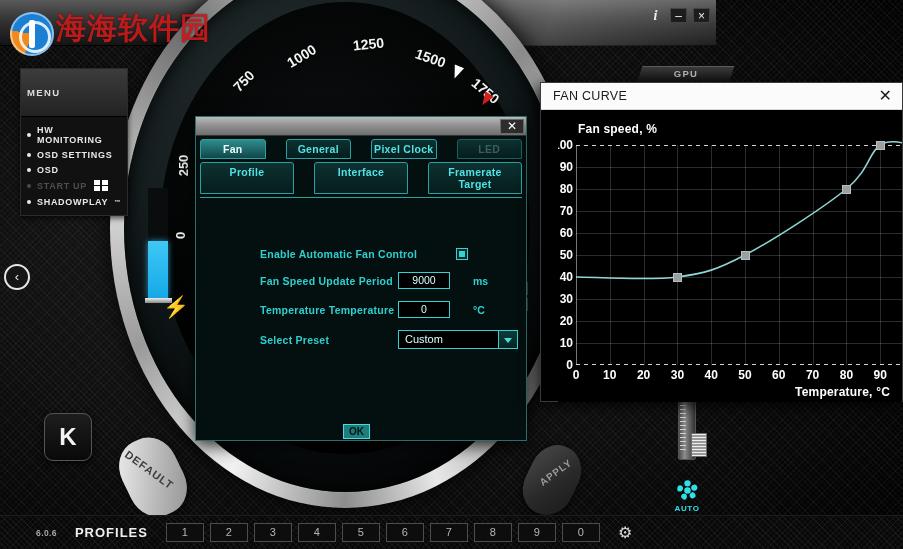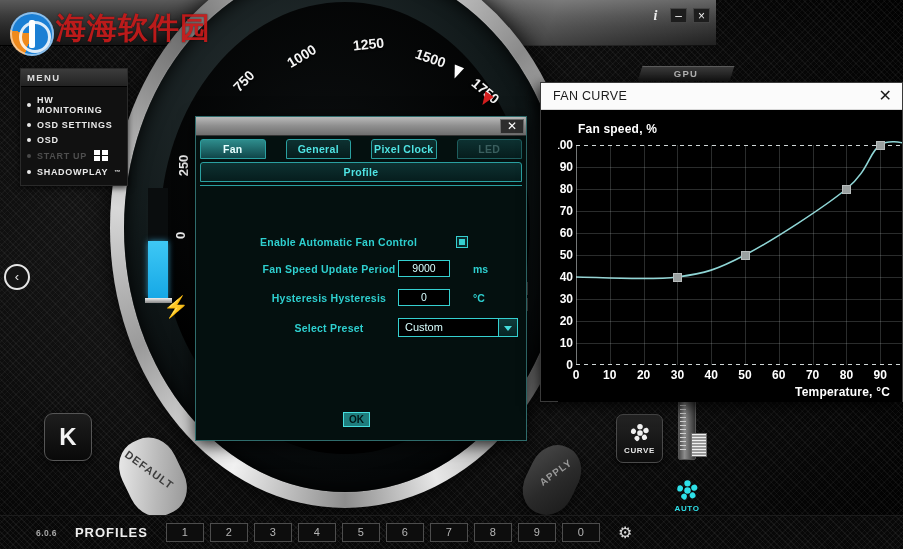--- a/index.html
+++ b/index.html
@@ -79,21 +79,21 @@
 
   
   .menu-panel {
     position:absolute; left:20px; top:68px; width:108px;
     background:#111; border:1px solid #2a2a2a; z-index:12;
     box-shadow:0 2px 6px rgba(0,0,0,.7);
   }
   .menu-head {
     background:linear-gradient(180deg,#3c3c3c,#222);
     color:#dcdcdc; font-size:9.5px; letter-spacing:1.4px; font-weight:bold;
-    padding:3px 6px; border-bottom:1px solid #000;
+    padding:18px 6px; border-bottom:1px solid #000;
   }
   .menu-list { padding:5px 0 6px 0; }
   .menu-item {
     display:flex; align-items:center; gap:6px; padding:2.5px 6px;
     color:#e9e9e9; font-size:9px; font-weight:bold; letter-spacing:.7px; cursor:pointer;
   }
   .menu-item.disabled { color:#4e4e4e; cursor:default; }
   .bullet { width:4px; height:4px; border-radius:50%; background:#e9e9e9; flex:none; }
   .menu-item.disabled .bullet { background:#4a4a4a; }
   .winlogo {
@@ -217,21 +217,21 @@
     height:1px; background:#2aa0a0; margin:0 4px 0 4px;
   }
   .dlg-body { position:relative; height:251px; padding-top:50px; }
 
   .frm { width:100%; }
   .frm-row {
     display:flex; align-items:center; margin:0 0 12px 0; padding-left:64px;
   }
   .frm-lbl {
     color:#2ecfcf; font-size:10.5px; font-weight:bold; letter-spacing:.25px;
-    width:138px; flex:none; white-space:nowrap;text-align:center;
+    width:138px; flex:none; white-space:nowrap;
   }
   .chk {
     width:12px; height:12px; background:#0a2b2b; border:1px solid #35d0d0;
     position:relative; cursor:pointer; margin-left:58px;
   }
   .chk.on:after {
     content:""; position:absolute; inset:2px; background:#35d0d0;
   }
   .txtbox {
     width:52px; height:17px; background:#000; border:1px solid #35d0d0;
@@ -513,40 +513,42 @@
 
     <div class="tabs">
       <div class="tabrow">
         <div class="tab active">Fan</div>
         <div class="tab">General</div>
         <div class="tab">Pixel Clock</div>
         <div class="tab disabled">LED</div>
       </div>
       <div class="tabrow">
         <div class="tab">Profile</div>
+        <div class="tab">Interface</div>
+        <div class="tab">Framerate Target</div>
       </div>
     </div>
     <div class="tab-underline"></div>
 
     <div class="dlg-body">
       <div class="frm">
 
         <div class="frm-row">
           <span class="frm-lbl">Enable Automatic Fan Control</span>
           <span class="chk on"></span>
         </div>
 
         <div class="frm-row">
           <span class="frm-lbl">Fan Speed Update Period</span>
           <span class="txtbox">9000</span>
           <span class="unit">ms</span>
         </div>
 
         <div class="frm-row">
-          <span class="frm-lbl">Hysteresis Hysteresis</span>
+          <span class="frm-lbl">Temperature Temperature</span>
           <span class="txtbox">0</span>
           <span class="unit">°C</span>
         </div>
 
         <div class="frm-row">
           <span class="frm-lbl">Select Preset</span>
           <span class="sel-wrap">
             <span class="sel-val">Custom</span>
             <span class="sel-arrow"></span>
           </span>
@@ -620,33 +622,20 @@
       <div class="xlab">Temperature, °C</div>
     </div>
   </div>
 
   <div class="slider-col">
     <div class="slider-track"></div>
     <div class="slider-ticks"></div>
     <div class="slider-knob"></div>
   </div>
 
-  <div class="curve-btn">
-    <svg width="22" height="22" viewBox="0 0 24 24">
-      <g fill="#f0f0f0">
-        <circle cx="12" cy="12" r="3.1"></circle>
-        <path d="M12 2.2c2.3 0 3.4 1.5 3 3.6-.3 1.6-1.5 2.4-3 2.4s-2.7-.8-3-2.4c-.4-2.1.7-3.6 3-3.6z"></path>
-        <path d="M21.3 8.2c.7 2.2-.3 3.7-2.4 4-1.6.2-2.8-.5-3.2-2-.5-1.4 0-2.7 1.3-3.5 1.8-1 3.6-.7 4.3 1.5z"></path>
-        <path d="M18.5 19c-1.9 1.3-3.6.6-4.3-1.4-.5-1.5 0-2.8 1.3-3.5 1.3-.7 2.6-.5 3.5.8 1.2 1.7 1.1 3.3-.5 4.1z"></path>
-        <path d="M7.3 20c-1.9-1.3-1.9-3.1-.3-4.4 1.2-1 2.6-.9 3.6.1 1 1 1.2 2.4.4 3.7-1 1.7-2.6 2.1-3.7.6z"></path>
-        <path d="M2.3 9.3c.6-2.2 2.3-2.8 4-1.8 1.3.8 1.8 2.1 1.2 3.6-.5 1.4-1.7 2.1-3.2 1.9-2-.3-2.6-1.8-2-3.7z"></path>
-      </g>
-    </svg>
-    <span class="curve-lbl">CURVE</span>
-  </div>
 
   <div class="auto-btn">
     <svg width="25" height="25" viewBox="0 0 24 24">
       <g fill="#2ee0e8">
         <circle cx="12" cy="12" r="3.1"></circle>
         <path d="M12 2.2c2.3 0 3.4 1.5 3 3.6-.3 1.6-1.5 2.4-3 2.4s-2.7-.8-3-2.4c-.4-2.1.7-3.6 3-3.6z"></path>
         <path d="M21.3 8.2c.7 2.2-.3 3.7-2.4 4-1.6.2-2.8-.5-3.2-2-.5-1.4 0-2.7 1.3-3.5 1.8-1 3.6-.7 4.3 1.5z"></path>
         <path d="M18.5 19c-1.9 1.3-3.6.6-4.3-1.4-.5-1.5 0-2.8 1.3-3.5 1.3-.7 2.6-.5 3.5.8 1.2 1.7 1.1 3.3-.5 4.1z"></path>
         <path d="M7.3 20c-1.9-1.3-1.9-3.1-.3-4.4 1.2-1 2.6-.9 3.6.1 1 1 1.2 2.4.4 3.7-1 1.7-2.6 2.1-3.7.6z"></path>
         <path d="M2.3 9.3c.6-2.2 2.3-2.8 4-1.8 1.3.8 1.8 2.1 1.2 3.6-.5 1.4-1.7 2.1-3.2 1.9-2-.3-2.6-1.8-2-3.7z"></path>

